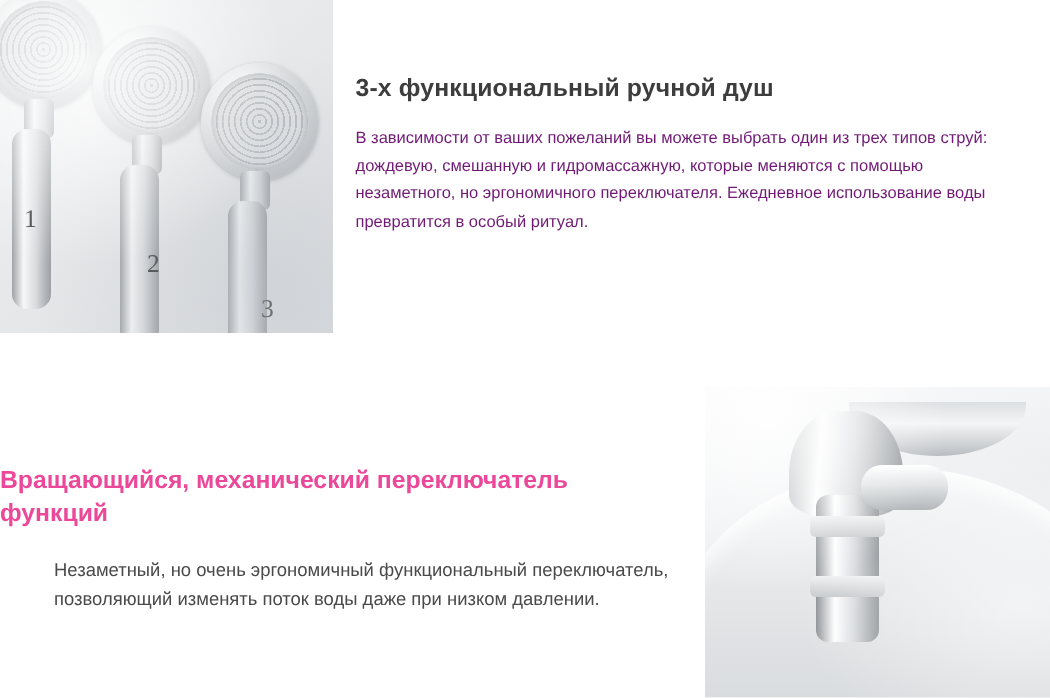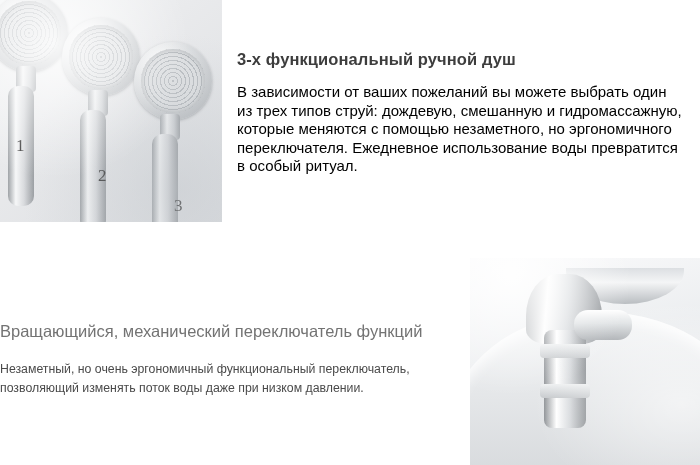--- a/index.html
+++ b/index.html
@@ -121,53 +121,54 @@
     width: 448px;
   }
   .heading-1 {
     font-size: 16.5px;
     font-weight: bold;
     color: #3d3d3d;
     margin: 0 0 14px 0;
     letter-spacing: 0.1px;
   }
   .body-1 {
-    font-size: 15px;
+    font-size: 11px;
     line-height: 18.5px;
-    color: #000000;
+    color: #701a75;
     margin: 0;
   }
 
   
   .section-two {
     position: absolute;
     left: 0;
     top: 258px;
     width: 700px;
     height: 207px;
   }
 
   .text-left {
     position: absolute;
     left: 0;
     top: 50px;
     width: 452px;
   }
   .heading-2 {
     font-size: 16.5px;
-    font-weight: normal;
-    color: #737373;
-    margin: 12px 0 18px 0;
+    font-weight: bold;
+    color: #ec4899;
+    margin: 1px 0 18px 0;
     line-height: 22px;
   }
   .body-2 {
     font-size: 12.3px;
     line-height: 18.5px;
     color: #4a4a4a;
     margin: 0;
+    padding-left: 36px;
   }
 
   .photo-switch {
     position: absolute;
     left: 470px;
     top: 0;
     width: 230px;
     height: 207px;
     background: linear-gradient(165deg, #fbfbfc 0%, #eceef0 45%, #dfe2e5 100%);
     overflow: hidden;

